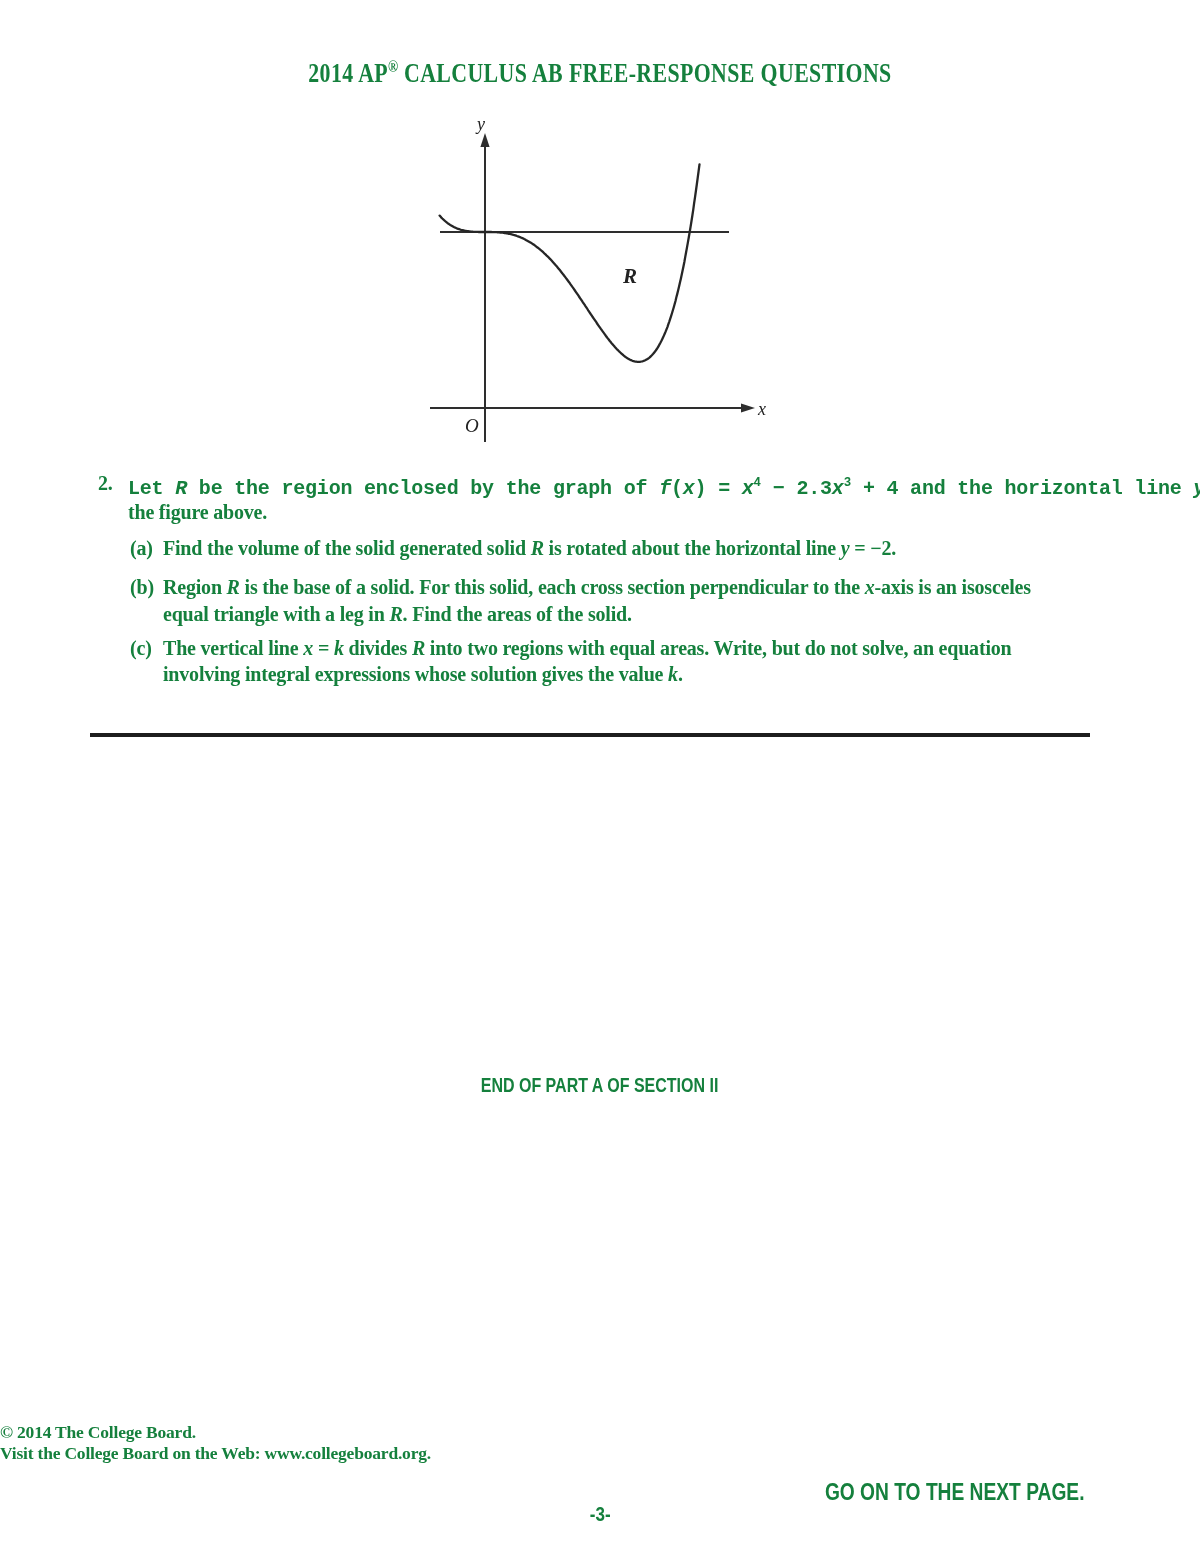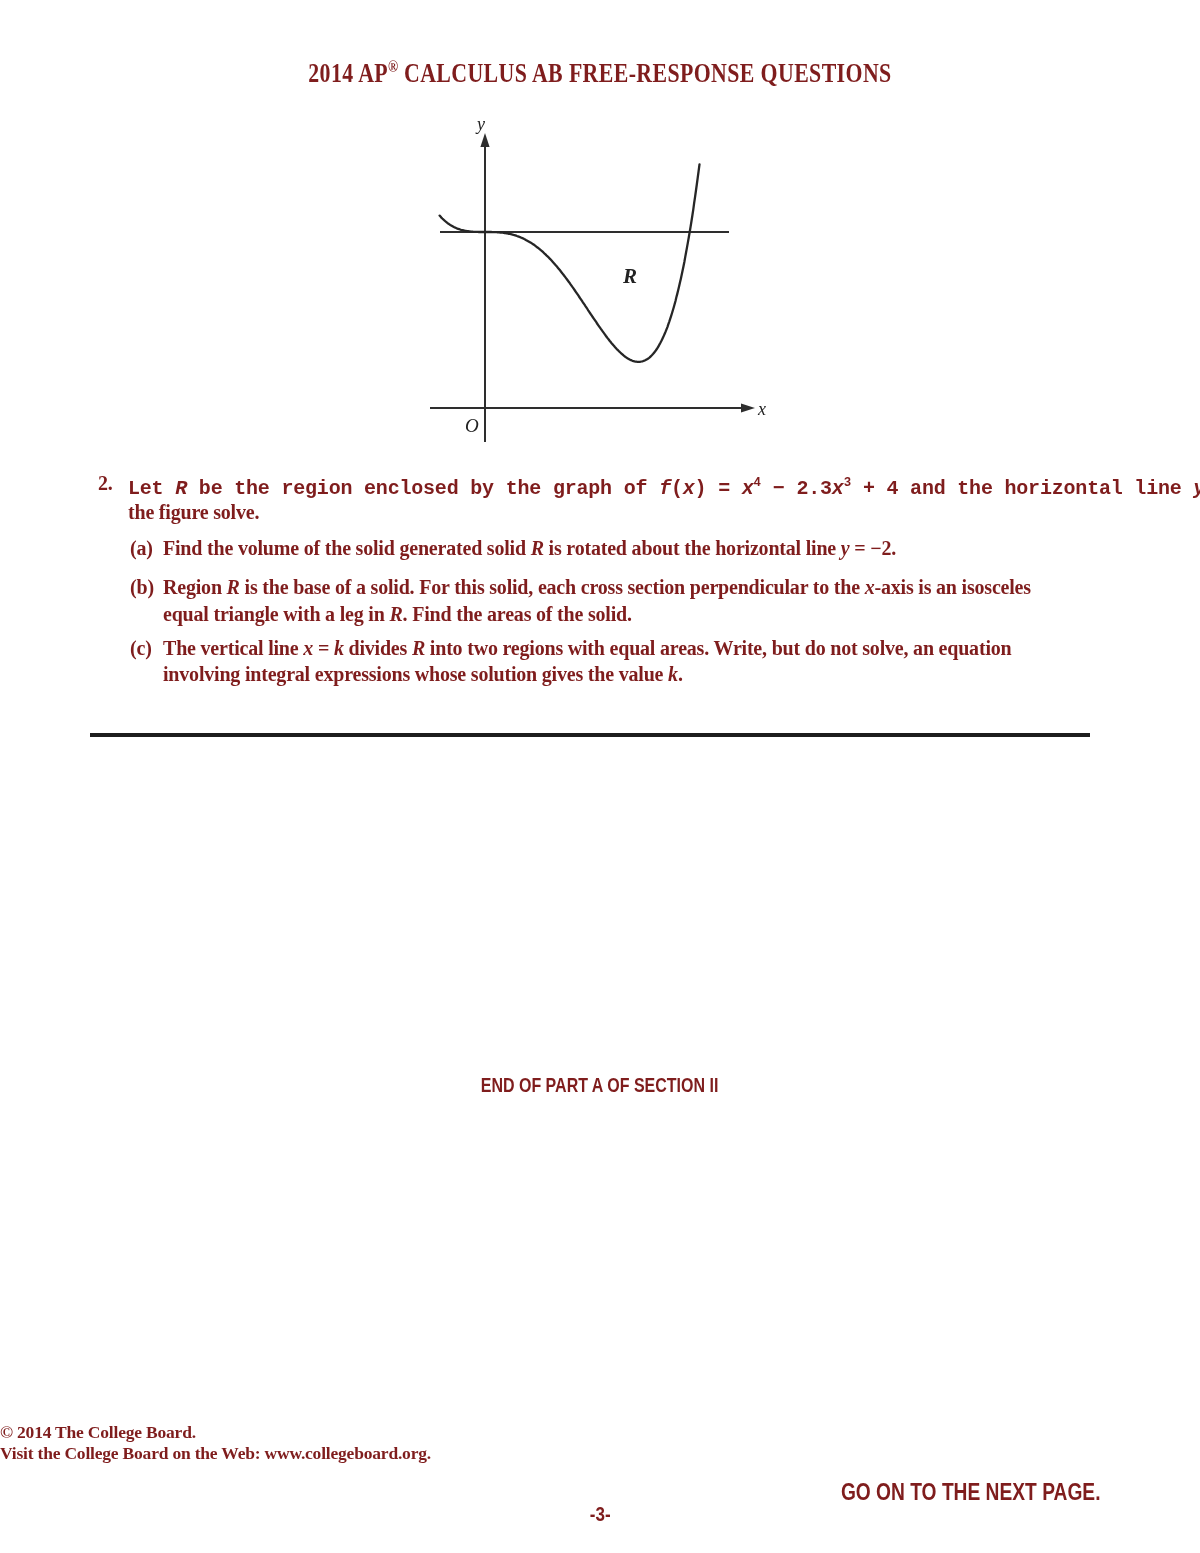--- a/index.html
+++ b/index.html
@@ -1,21 +1,21 @@
 <!DOCTYPE html>
 <html><head>
 <meta charset="utf-8">
 <style>
   html,body { margin:0; padding:0; background:#ffffff; }
   .page {
     position: relative;
     width: 1200px;
     height: 1553px;
     background: #ffffff;
-    color: #7f1d1d;
+    color: #15803d;
     font-family: "Liberation Serif", serif;
     overflow: hidden;
   }
 
   
   .doc-title {
     position: absolute;
     top: 57px; left: 0;
     width: 100%;
     text-align: center;
@@ -101,21 +101,21 @@
     text-align: left;
     font-weight: bold;
     font-size: 17.5px;
     letter-spacing: -0.2px;
   }
   .footer-copyright { top: 1422px; }
   .footer-web       { top: 1443px; }
 
   .go-on {
     position: absolute;
-    top: 1478px; right: 100px;
+    top: 1478px; right: 116px;
     font-family: "Liberation Sans", sans-serif;
     font-weight: bold;
     font-size: 24px;
     white-space: nowrap;
   }
   .go-on .squeeze { display:inline-block; transform:scaleX(0.8); transform-origin:right center; }
 
   .page-number {
     position: absolute;
     top: 1503px; left: 0;
@@ -146,21 +146,21 @@
       <path class="curve" d="M14.6 103.6 L15.5 104.6 L16.4 105.6 L17.3 106.5 L18.2 107.3 L19.1 108.2 L20.0 109.0 L20.8 109.7 L21.7 110.4 L22.6 111.1 L23.5 111.8 L24.4 112.4 L25.3 113.0 L26.2 113.5 L27.1 114.0 L28.0 114.5 L28.9 115.0 L29.7 115.4 L30.6 115.8 L31.5 116.2 L32.4 116.6 L33.3 116.9 L34.2 117.2 L35.1 117.5 L36.0 117.8 L36.9 118.0 L37.8 118.2 L38.6 118.5 L39.5 118.6 L40.4 118.8 L41.3 119.0 L42.2 119.1 L43.1 119.2 L44.0 119.4 L44.9 119.5 L45.8 119.6 L46.7 119.6 L47.5 119.7 L48.4 119.8 L49.3 119.8 L50.2 119.9 L51.1 119.9 L52.0 119.9 L52.9 119.9 L53.8 120.0 L54.7 120.0 L55.6 120.0 L56.4 120.0 L57.3 120.0 L58.2 120.0 L59.1 120.0 L60.0 120.0 L60.9 120.0 L61.8 120.0 L62.7 120.0 L63.6 120.0 L64.5 120.0 L65.3 120.0 L66.2 120.0 L67.1 120.1 L68.0 120.1 L68.9 120.1 L69.8 120.1 L70.7 120.2 L71.6 120.2 L72.5 120.3 L73.4 120.3 L74.2 120.4 L75.1 120.5 L76.0 120.5 L76.9 120.6 L77.8 120.7 L78.7 120.9 L79.6 121.0 L80.5 121.1 L81.4 121.3 L82.3 121.4 L83.1 121.6 L84.0 121.8 L84.9 122.0 L85.8 122.2 L86.7 122.4 L87.6 122.6 L88.5 122.9 L89.4 123.1 L90.3 123.4 L91.2 123.7 L92.0 124.0 L92.9 124.3 L93.8 124.6 L94.7 125.0 L95.6 125.4 L96.5 125.7 L97.4 126.1 L98.3 126.5 L99.2 127.0 L100.1 127.4 L100.9 127.9 L101.8 128.4 L102.7 128.9 L103.6 129.4 L104.5 129.9 L105.4 130.4 L106.3 131.0 L107.2 131.6 L108.1 132.2 L109.0 132.8 L109.8 133.4 L110.7 134.1 L111.6 134.8 L112.5 135.5 L113.4 136.2 L114.3 136.9 L115.2 137.6 L116.1 138.4 L117.0 139.1 L117.9 139.9 L118.7 140.7 L119.6 141.6 L120.5 142.4 L121.4 143.3 L122.3 144.1 L123.2 145.0 L124.1 145.9 L125.0 146.9 L125.9 147.8 L126.8 148.8 L127.6 149.7 L128.5 150.7 L129.4 151.7 L130.3 152.8 L131.2 153.8 L132.1 154.8 L133.0 155.9 L133.9 157.0 L134.8 158.1 L135.7 159.2 L136.5 160.3 L137.4 161.4 L138.3 162.6 L139.2 163.7 L140.1 164.9 L141.0 166.1 L141.9 167.3 L142.8 168.5 L143.7 169.7 L144.6 170.9 L145.4 172.2 L146.3 173.4 L147.2 174.7 L148.1 175.9 L149.0 177.2 L149.9 178.5 L150.8 179.8 L151.7 181.1 L152.6 182.4 L153.5 183.7 L154.3 185.0 L155.2 186.3 L156.1 187.6 L157.0 188.9 L157.9 190.3 L158.8 191.6 L159.7 192.9 L160.6 194.3 L161.5 195.6 L162.4 197.0 L163.2 198.3 L164.1 199.6 L165.0 201.0 L165.9 202.3 L166.8 203.6 L167.7 205.0 L168.6 206.3 L169.5 207.6 L170.4 208.9 L171.3 210.2 L172.1 211.5 L173.0 212.8 L173.9 214.1 L174.8 215.4 L175.7 216.7 L176.6 217.9 L177.5 219.2 L178.4 220.4 L179.3 221.6 L180.2 222.8 L181.0 224.0 L181.9 225.2 L182.8 226.4 L183.7 227.5 L184.6 228.7 L185.5 229.8 L186.4 230.9 L187.3 231.9 L188.2 233.0 L189.1 234.0 L189.9 235.0 L190.8 236.0 L191.7 237.0 L192.6 237.9 L193.5 238.8 L194.4 239.7 L195.3 240.5 L196.2 241.3 L197.1 242.1 L198.0 242.9 L198.8 243.6 L199.7 244.3 L200.6 245.0 L201.5 245.6 L202.4 246.2 L203.3 246.7 L204.2 247.2 L205.1 247.7 L206.0 248.1 L206.9 248.5 L207.7 248.8 L208.6 249.1 L209.5 249.4 L210.4 249.6 L211.3 249.7 L212.2 249.8 L213.1 249.9 L214.0 249.9 L214.9 249.8 L215.8 249.7 L216.6 249.5 L217.5 249.3 L218.4 249.0 L219.3 248.7 L220.2 248.3 L221.1 247.8 L222.0 247.3 L222.9 246.7 L223.8 246.1 L224.7 245.4 L225.5 244.6 L226.4 243.7 L227.3 242.8 L228.2 241.8 L229.1 240.7 L230.0 239.6 L230.9 238.3 L231.8 237.0 L232.7 235.7 L233.6 234.2 L234.4 232.6 L235.3 231.0 L236.2 229.3 L237.1 227.5 L238.0 225.6 L238.9 223.6 L239.8 221.5 L240.7 219.4 L241.6 217.1 L242.5 214.8 L243.3 212.3 L244.2 209.8 L245.1 207.1 L246.0 204.4 L246.9 201.5 L247.8 198.5 L248.7 195.5 L249.6 192.3 L250.5 189.0 L251.3 185.6 L252.2 182.1 L253.1 178.4 L254.0 174.7 L254.9 170.8 L255.8 166.9 L256.7 162.7 L257.6 158.5 L258.5 154.2 L259.4 149.7 L260.2 145.1 L261.1 140.3 L262.0 135.4 L262.9 130.4 L263.8 125.3 L264.7 120.0 L265.6 114.6 L266.5 109.0 L267.4 103.3 L268.3 97.4 L269.1 91.4 L270.0 85.3 L270.9 79.0 L271.8 72.5 L272.7 65.9 L273.6 59.2 L274.5 52.3"></path>
       <text class="lbl-axis" x="52" y="18">y</text>
       <text class="lbl-axis" x="333" y="303">x</text>
       <text class="lbl-o" x="40" y="320">O</text>
       <text class="lbl-r" x="198" y="171">R</text>
     </svg>
   </div>
 
   <div class="qline q-number">2.</div>
   <div class="qline q-l1"><span>Let </span><span class="i">R</span><span> be the region enclosed by the graph of </span><span class="i">f</span><span>(</span><span class="i">x</span><span>) = </span><span class="i">x</span><span class="sup">4</span><span> − 2.3</span><span class="i">x</span><span class="sup">3</span><span> + 4 and the horizontal line </span><span class="i">y</span><span> = 4, as shown in</span></div>
-  <div class="qline q-l2"><span>the figure solve.</span></div>
+  <div class="qline q-l2"><span>the figure above.</span></div>
 
   <div class="qline pa-label">(a)</div>
   <div class="qline pa-l1"><span>Find the volume of the solid generated solid </span><span class="i">R</span><span> is rotated about the horizontal line </span><span class="i">y</span><span> = −2.</span></div>
 
   <div class="qline pb-label">(b)</div>
   <div class="qline pb-l1"><span>Region </span><span class="i">R</span><span> is the base of a solid. For this solid, each cross section perpendicular to the </span><span class="i">x</span><span>-axis is an isosceles</span></div>
   <div class="qline pb-l2"><span>equal triangle with a leg in </span><span class="i">R</span><span>. Find the areas of the solid.</span></div>
 
   <div class="qline pc-label">(c)</div>
   <div class="qline pc-l2"><span>involving integral expressions whose solution gives the value </span><span class="i">k</span><span>.</span></div>

